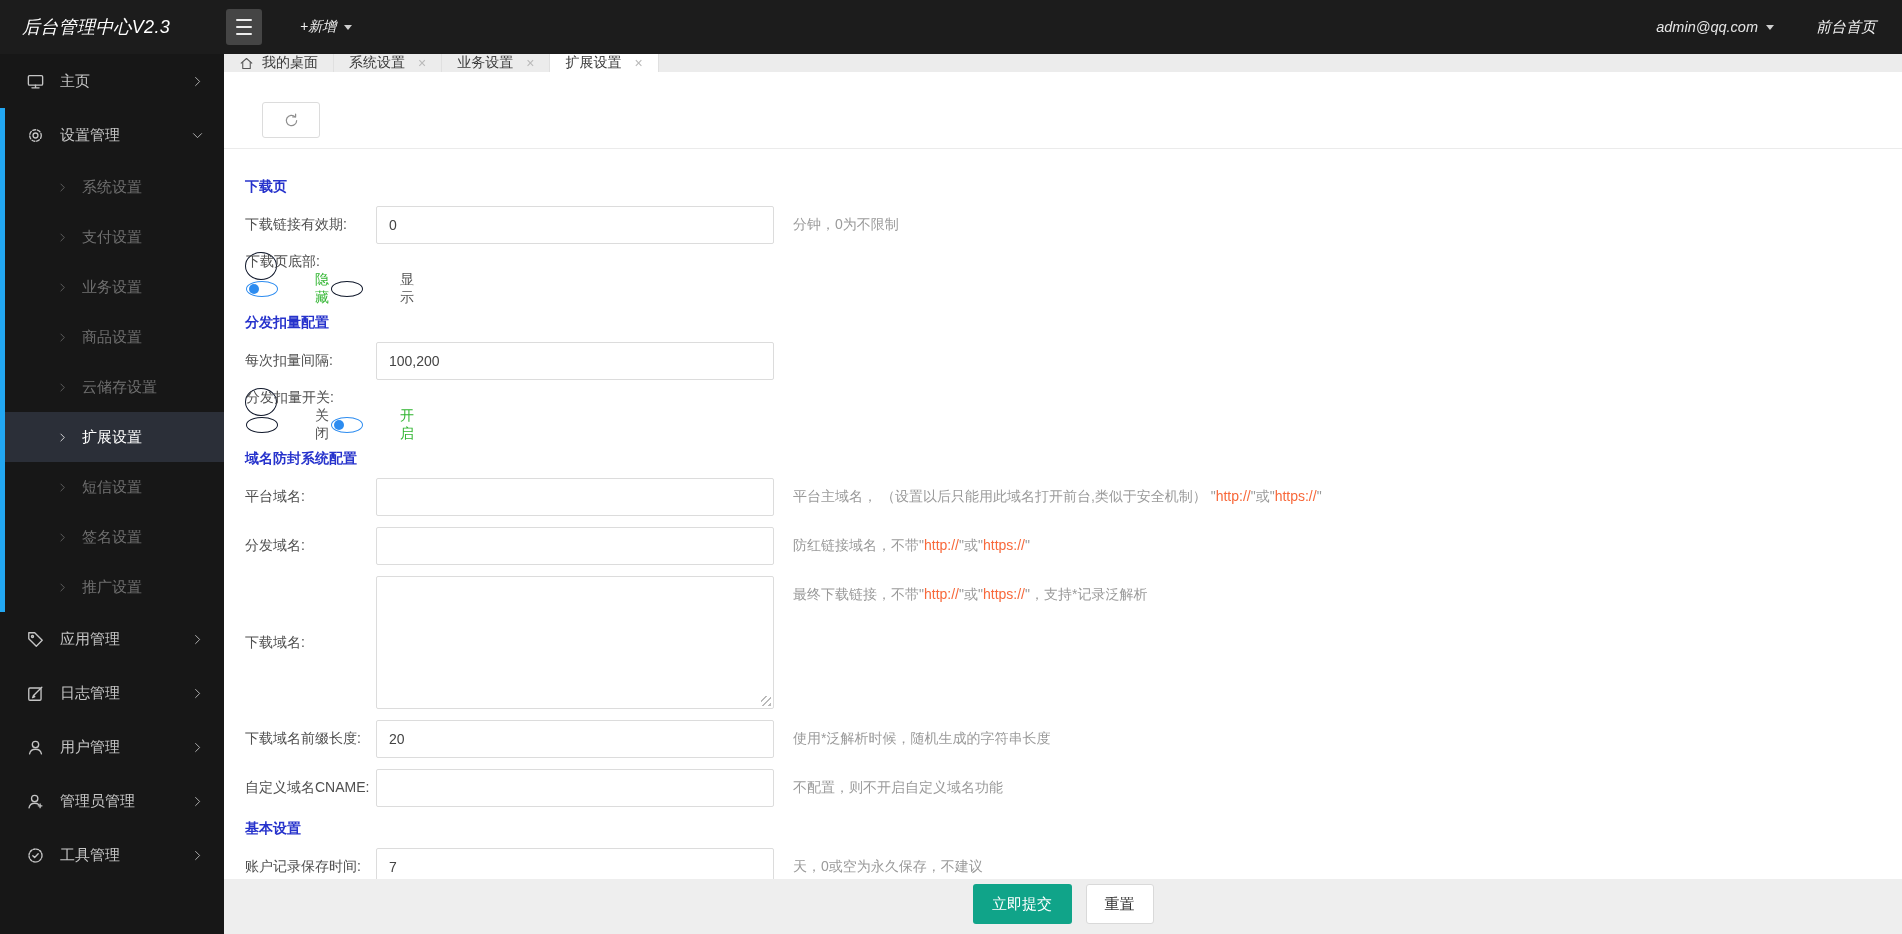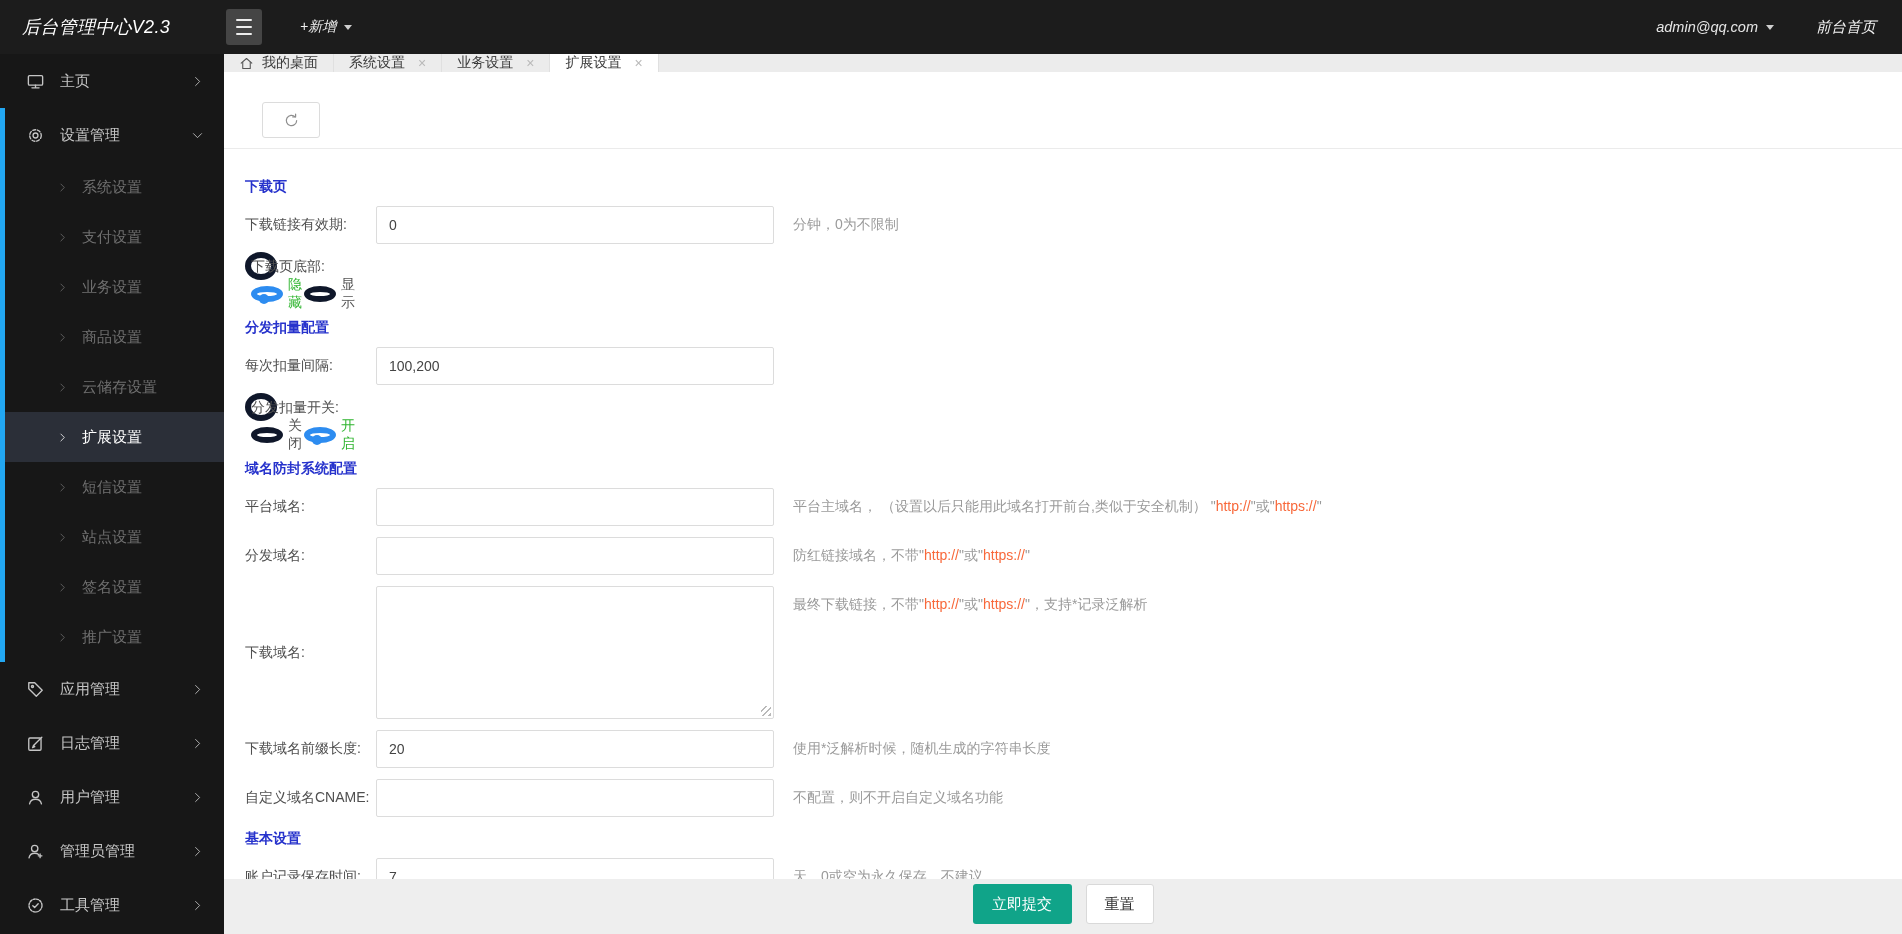--- a/index.html
+++ b/index.html
@@ -67,22 +67,22 @@
     font-size:14px; color:#444; font-family:inherit; outline:none; background:#fff;}
   .ta-wrap{ position:relative; width:398px; flex:none;}
   .f-textarea{ width:398px; height:133px; border:1px solid #dcdcdc; border-radius:2px; padding:8px 12px;
     font-size:14px; color:#444; font-family:inherit; outline:none; resize:none; display:block;}
   .grip{ position:absolute; right:3px; bottom:3px; width:10px; height:10px;
     background:repeating-linear-gradient(135deg, transparent 0 3px, #b9b9b9 3px 4.5px);}
   .f-hint{ margin-left:19px; font-size:14px; color:#9a9a9a; }
   .form-row.textarea .f-hint{ padding-top:10px; }
   .f-hint .o{ color:var(--orange); }
   .radio-wrap{ display:flex; align-items:center; }
-  .radio-opt{ display:flex; align-items:center; cursor:pointer; margin-right:2px;}
-  .radio{ width:32px; height:16px; border-radius:50%; border:6px solid #0f172a; background:#fff;
+  .radio-opt{ display:flex; align-items:center; cursor:pointer; margin-right:2px;gap:32px;}
+  .radio{ width:32px; height:16px; border-radius:50%; border:1px solid #0f172a; background:#fff;
     display:inline-block; position:relative; flex:none;}
   .radio.sel{ border-color:var(--radio-blue); }
   .radio.sel::after{ content:""; position:absolute; left:2px; top:2px; width:10px; height:10px;
     border-radius:50%; background:var(--radio-blue);}
   .r-label{ margin-left:5px; font-size:14px; color:#555; }
   .r-label.green{ color:var(--green); }
   
   .bottombar{ position:absolute; left:0; right:0; bottom:0; height:55px; background:#eee;
     display:flex; justify-content:center; padding-top:5px; z-index:15;}
   .btn-submit{ width:99px; height:40px; background:var(--teal); color:#fff; border:none; border-radius:3px;
@@ -191,28 +191,20 @@
         </span>
         <span>扩展设置</span>
       </div>
       <div class="sub-item">
         <span class="sub-chev">
           <svg viewBox="0 0 24 24">
             <path d="M8.5 4.5l7.5 7.5-7.5 7.5"></path>
           </svg>
         </span>
         <span>短信设置</span>
-      </div>
-      <div class="sub-item">
-        <span class="sub-chev">
-          <svg viewBox="0 0 24 24">
-            <path d="M8.5 4.5l7.5 7.5-7.5 7.5"></path>
-          </svg>
-        </span>
-        <span>站点设置</span>
       </div>
       <div class="sub-item">
         <span class="sub-chev">
           <svg viewBox="0 0 24 24">
             <path d="M8.5 4.5l7.5 7.5-7.5 7.5"></path>
           </svg>
         </span>
         <span>签名设置</span>
       </div>
       <div class="sub-item">

